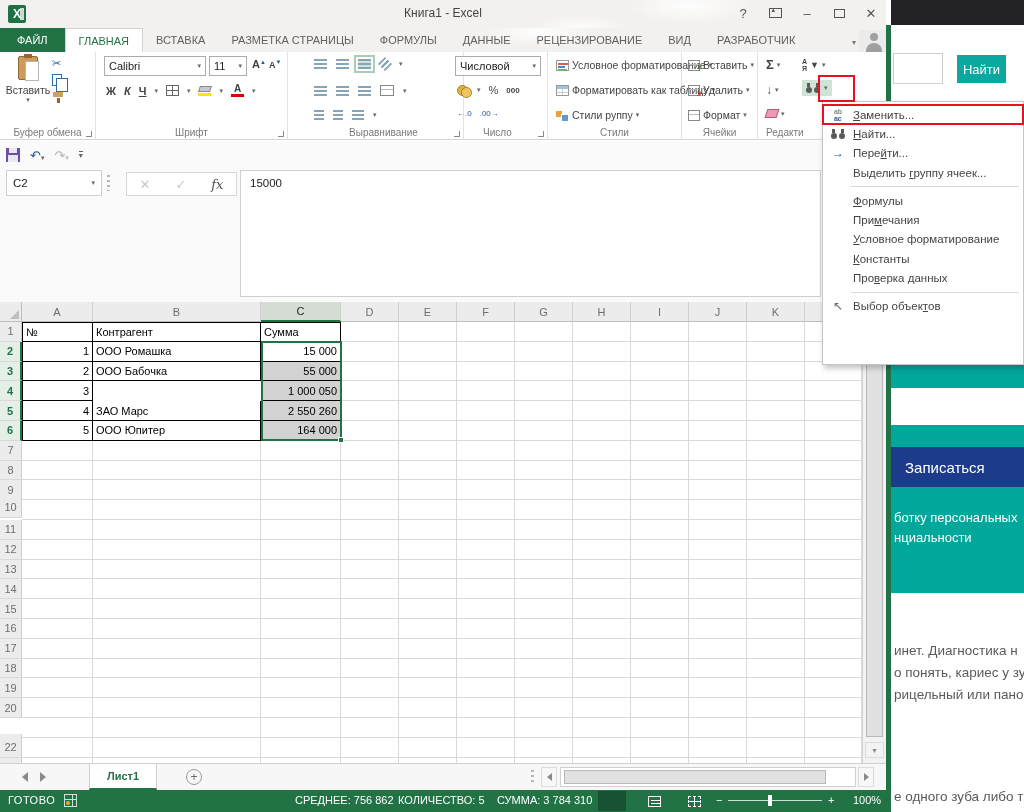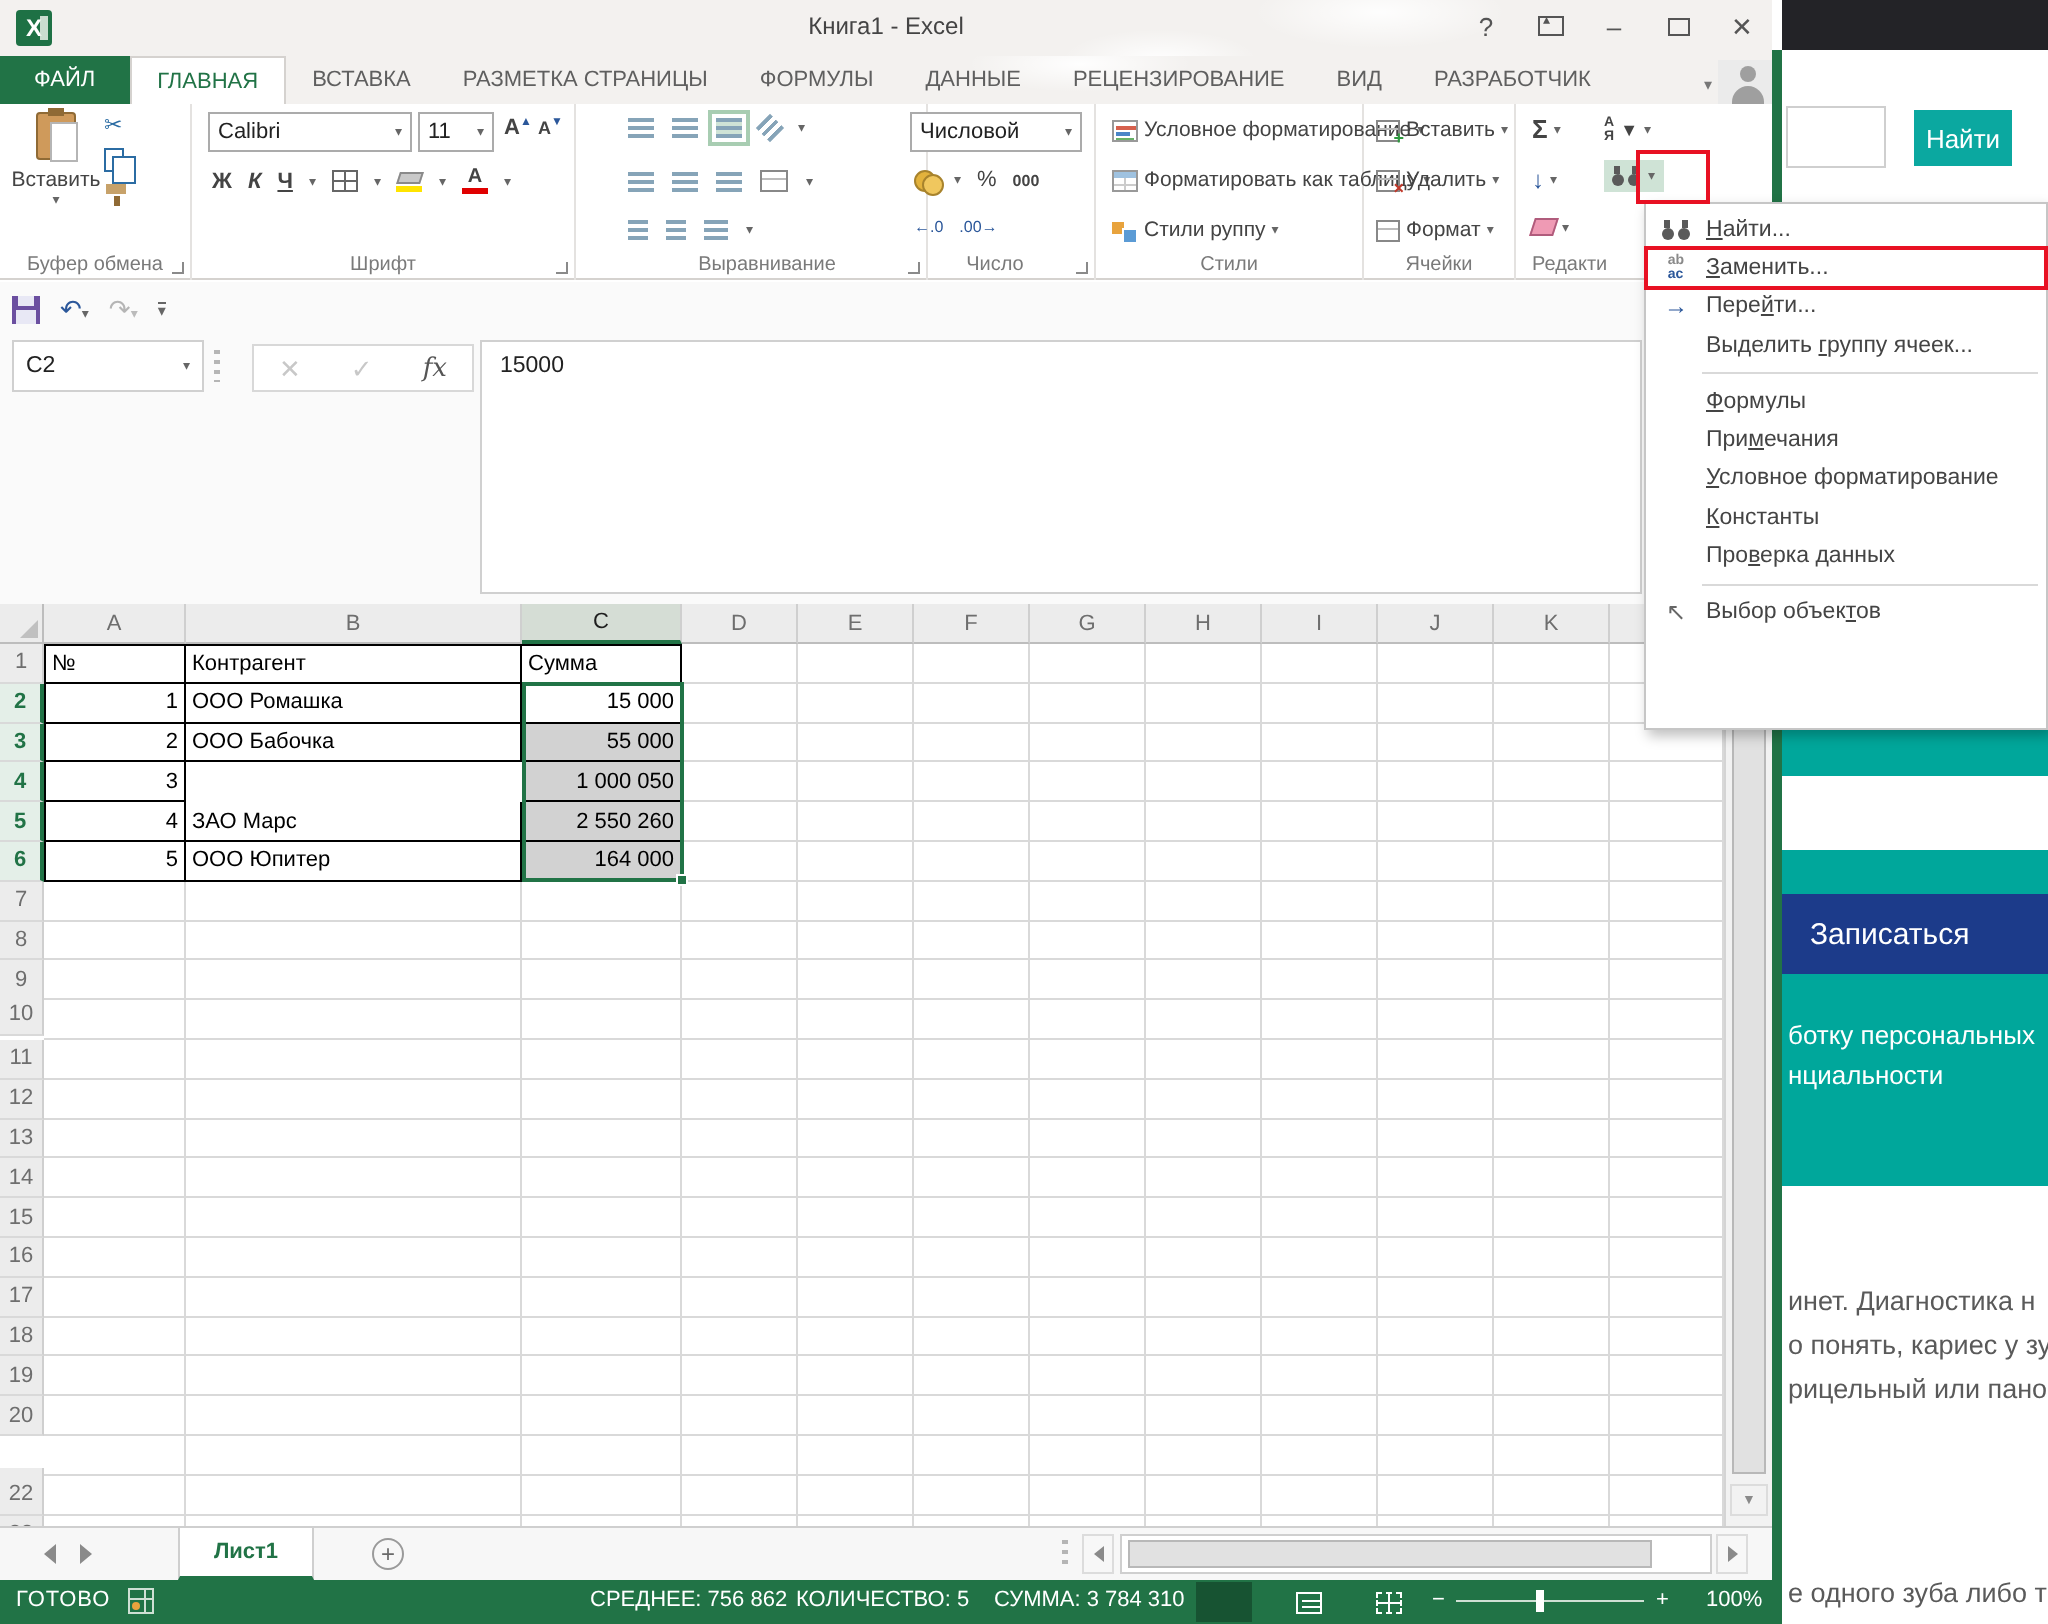--- a/index.html
+++ b/index.html
@@ -778,37 +778,37 @@
       <div class="zoom-track"></div>
       <div class="zoom-thumb"></div>
       <div class="sb-item" style="left:828px;">+</div>
       <div class="sb-item" style="left:853px;">100%</div>
     </div>
 
     <div class="green-edge"></div>
   </div>
 
   <div class="menu" id="findmenu">
-      <div class="menu-item">
-        <span class="mi-icon">
-          <span class="i-binoc"></span>
-        </span>
-        <span class="mi-label"><u>Н</u>айти...</span>
-      </div>
       <div class="menu-item hl">
         <span class="mi-icon">
           <span class="i-replace">
             <span class="r1">ab</span>
             <span class="r2">ac</span>
           </span>
         </span>
         <span class="mi-label"><u>З</u>аменить...</span>
       </div>
       <div class="menu-item">
         <span class="mi-icon">
+          <span class="i-binoc"></span>
+        </span>
+        <span class="mi-label"><u>Н</u>айти...</span>
+      </div>
+      <div class="menu-item">
+        <span class="mi-icon">
           <span class="i-goto">→</span>
         </span>
         <span class="mi-label">Пере<u>й</u>ти...</span>
       </div>
       <div class="menu-item">
         <span class="mi-icon"></span>
         <span class="mi-label">Выделить <u>г</u>руппу ячеек...</span>
       </div>
       <div class="menu-sep"></div>
       <div class="menu-item">

